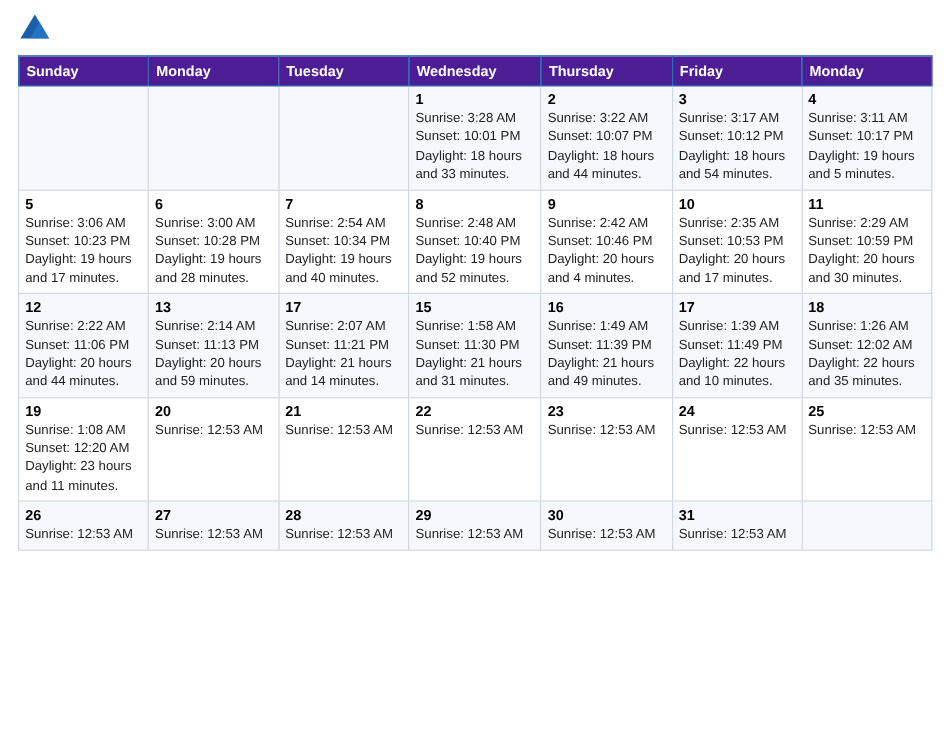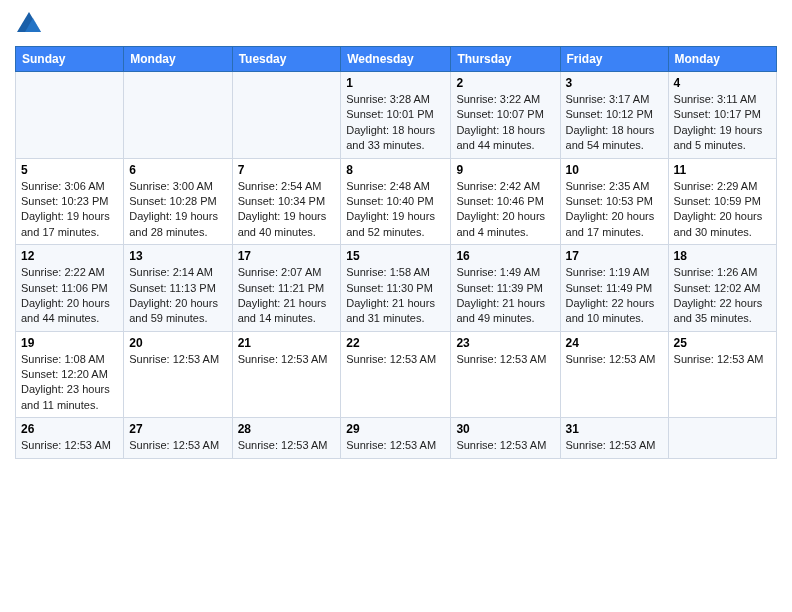--- a/index.html
+++ b/index.html
@@ -42,21 +42,21 @@
     .location-title {
       font-size: 15px;
       color: #444;
     }
     table {
       width: 100%;
       border-collapse: collapse;
       font-size: 11px;
     }
     thead tr th {
-      background-color: #3b82f6;
+      background-color: #4c1d95;
       color: #fff;
       padding: 5px 6px;
       text-align: left;
       font-size: 12px;
       font-weight: bold;
       border: 1px solid #2a6db5;
     }
     tbody tr {
       border-bottom: 1px solid #ccc;
     }
@@ -216,21 +216,21 @@
 Daylight: 21 hours and 31 minutes.</div>
         </td>
         <td>
           <span class="day-num">16</span>
           <div class="day-info">Sunrise: 1:49 AM
 Sunset: 11:39 PM
 Daylight: 21 hours and 49 minutes.</div>
         </td>
         <td>
           <span class="day-num">17</span>
-          <div class="day-info">Sunrise: 1:19 AM
+          <div class="day-info">Sunrise: 1:39 AM
 Sunset: 11:49 PM
 Daylight: 22 hours and 10 minutes.</div>
         </td>
         <td>
           <span class="day-num">18</span>
           <div class="day-info">Sunrise: 1:26 AM
 Sunset: 12:02 AM
 Daylight: 22 hours and 35 minutes.</div>
         </td>
       </tr>

